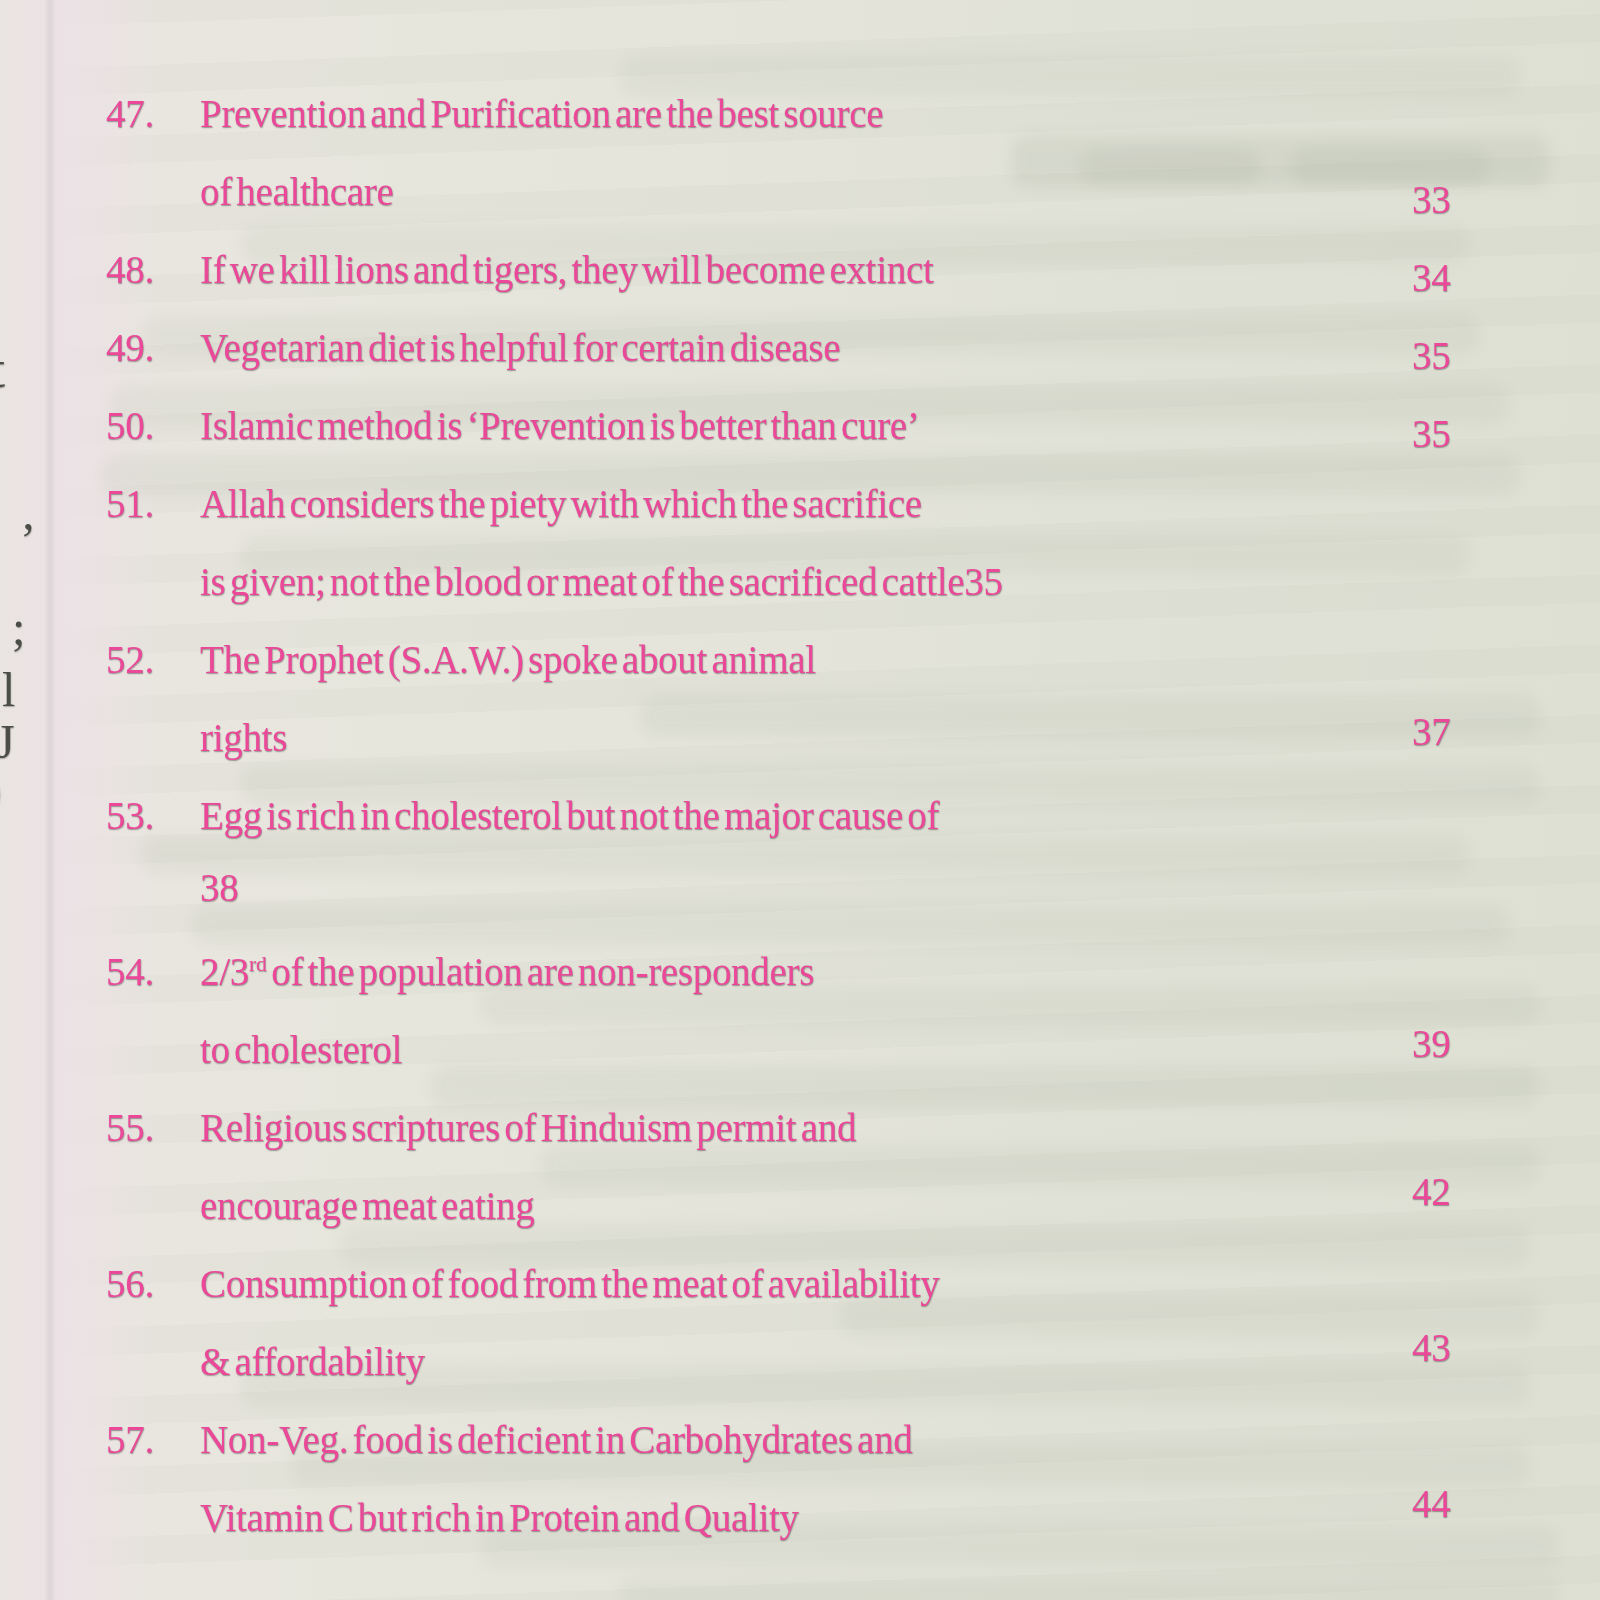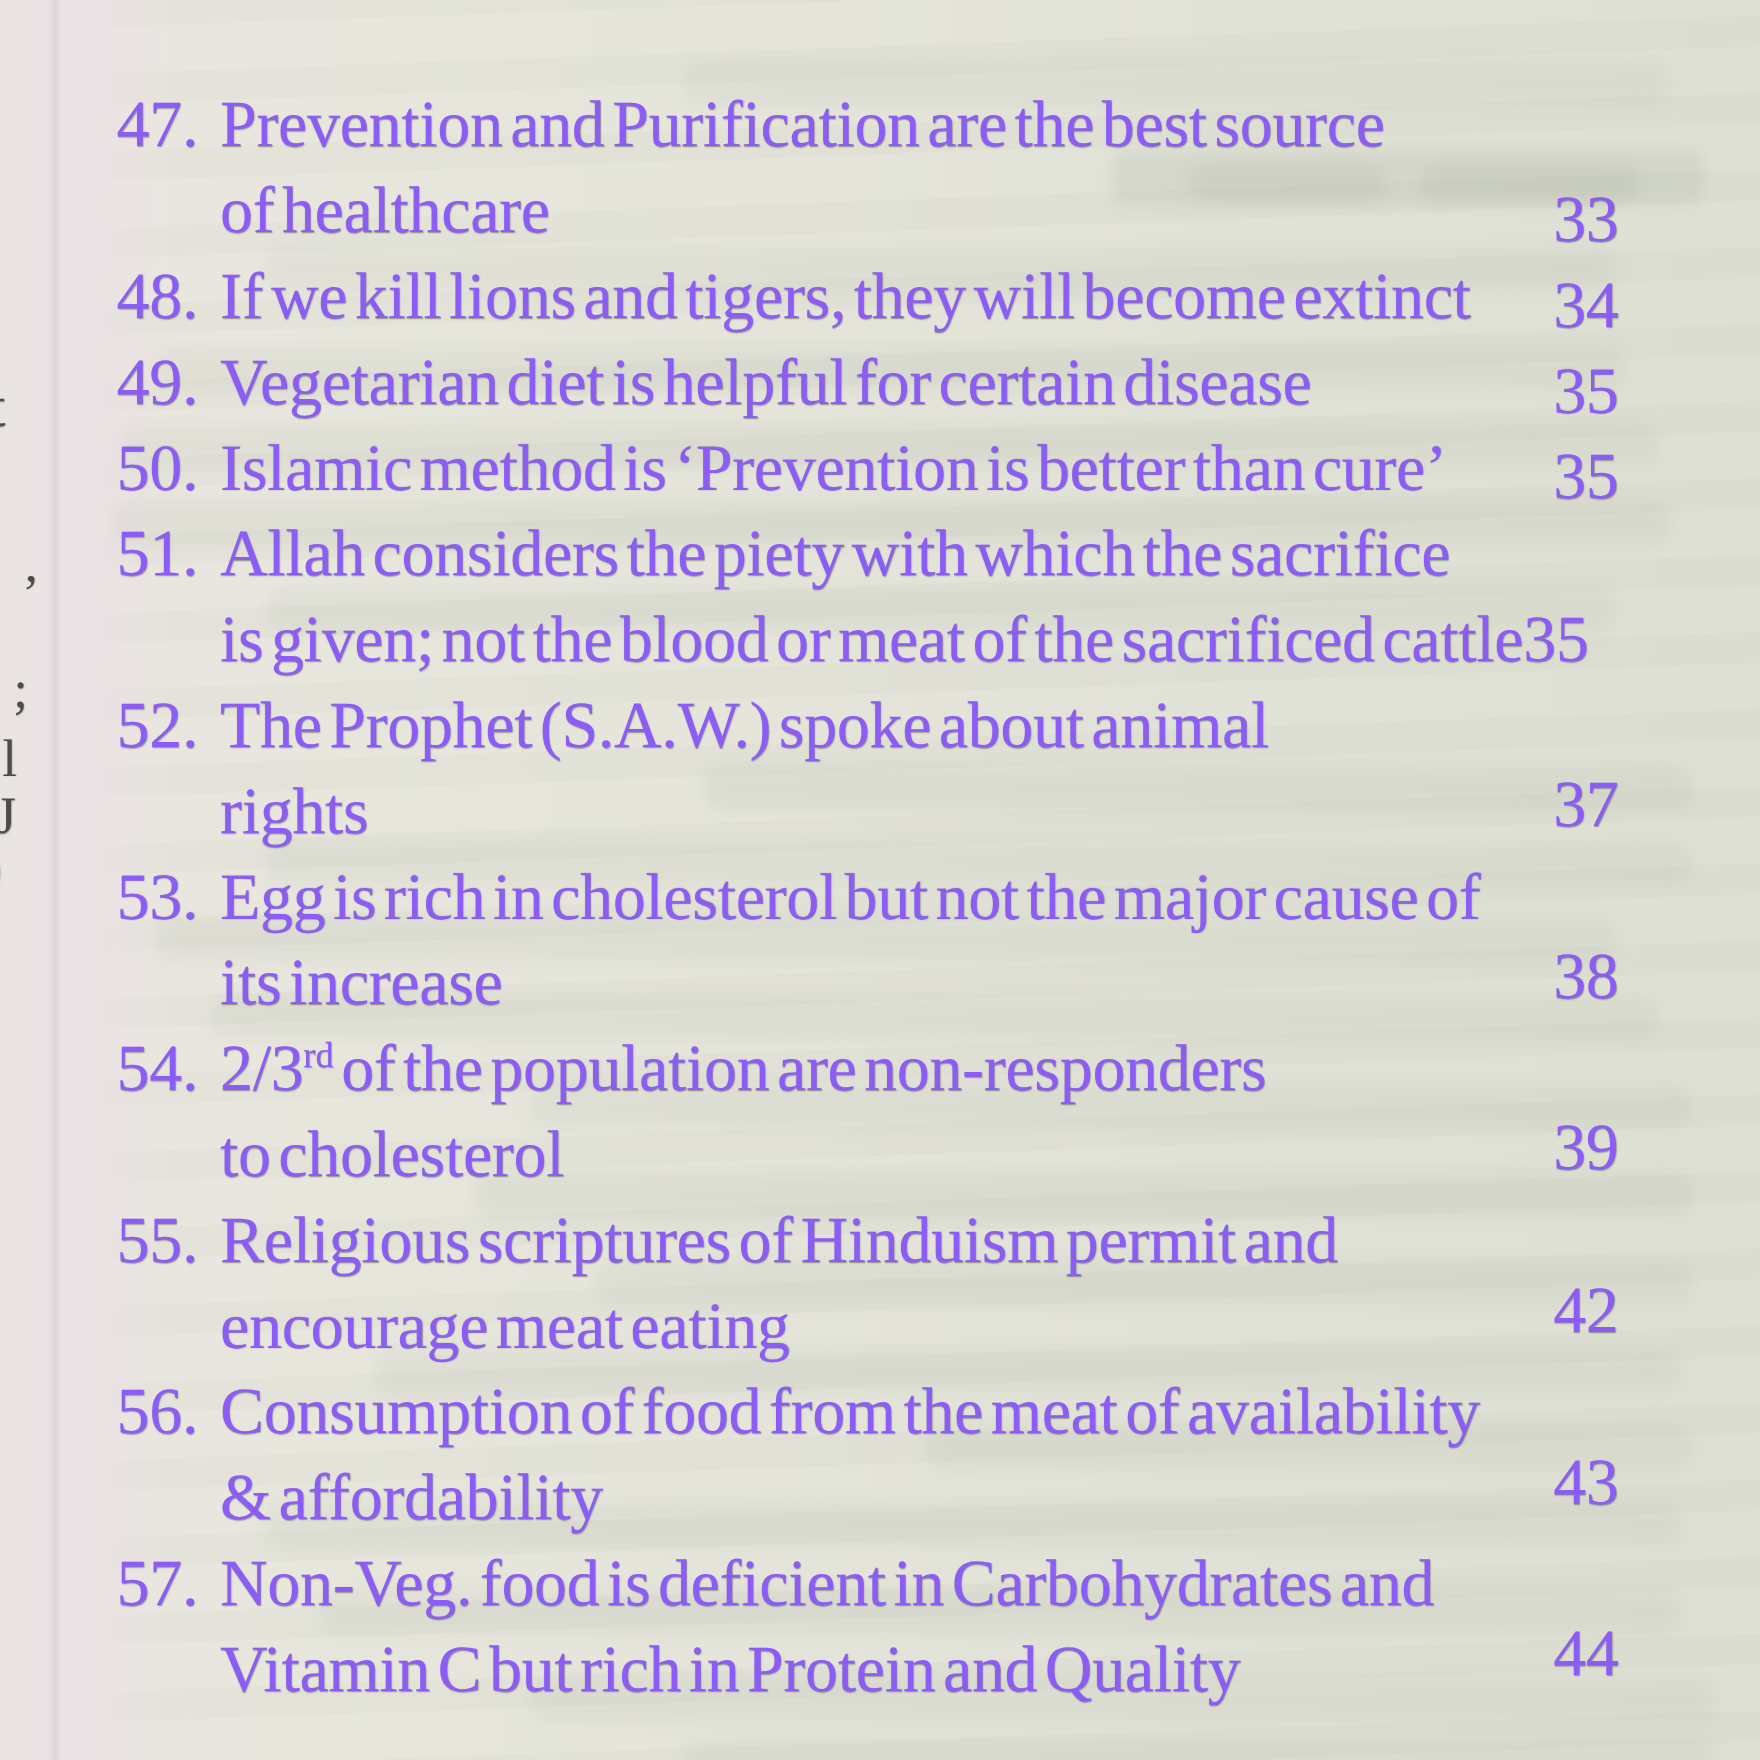--- a/index.html
+++ b/index.html
@@ -20,21 +20,21 @@
   .gutter-line{
     position:absolute;left:44px;top:0;width:12px;height:100%;
     background:linear-gradient(90deg,rgba(120,110,115,0) 0%,rgba(120,110,115,0.12) 50%,rgba(120,110,115,0) 100%);
   }
   .ghost{
     position:absolute;border-radius:18px;filter:blur(7px);
     background:#87947f;pointer-events:none;
   }
   .toc{
     position:absolute;left:100px;top:74px;width:1462px;
-    color:#8b5cf6;font-size:60px;letter-spacing:-0.3px;word-spacing:-0.13em;
+    color:#ec4899;font-size:39px;letter-spacing:-0.3px;word-spacing:-0.13em;
   }
   .row{display:flex;align-items:center;height:78px;white-space:nowrap;}
   .num{flex:0 0 100px;padding-left:6px;box-sizing:border-box;}
   .txt{flex:1 1 auto;overflow:visible;}
   .pg{flex:0 0 150px;text-align:left;box-sizing:border-box;}
   .num,.txt,.pg{text-shadow:0.5px 0.8px 1.3px rgba(35,38,30,0.45);}
   .pg-a{padding-right:14px;transform:translateY(8px);}
   .pg-b{padding-right:40px;transform:translateY(-6px);}
   .pg-c{padding-right:44px;transform:translateY(-14px);}
   .sup{font-size:0.55em;vertical-align:super;letter-spacing:0;}
@@ -127,21 +127,20 @@
     <span class="txt">rights</span>
     <span class="pg pg-b">37</span>
   </div>
   <div class="row">
     <span class="num">53.</span>
     <span class="txt">Egg is rich in cholesterol but not the major cause of</span>
     <span class="pg"></span>
   </div>
   <div class="row">
     <span class="num"></span>
-    <span class="txt">its increase</span>
     <span class="pg pg-b">38</span>
   </div>
   <div class="row">
     <span class="num">54.</span>
     <span class="txt"><span>2/3</span><sup class="sup">rd</sup><span> of the population are non-responders</span></span>
     <span class="pg"></span>
   </div>
   <div class="row">
     <span class="num"></span>
     <span class="txt">to cholesterol</span>

